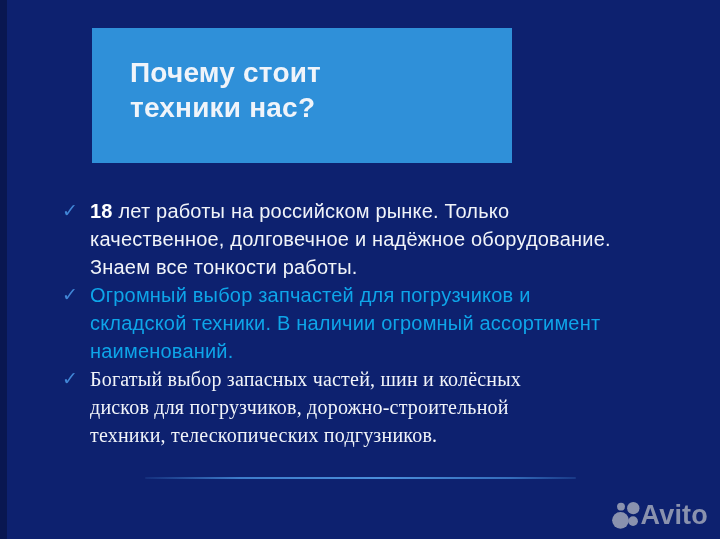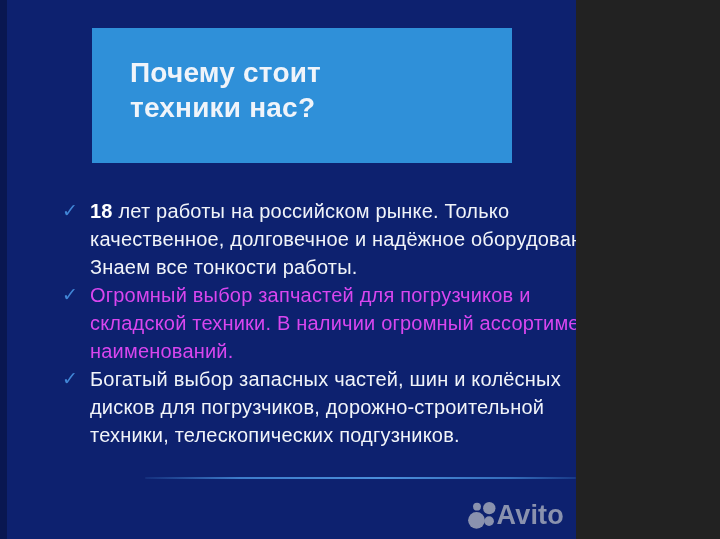--- a/index.html
+++ b/index.html
@@ -2,21 +2,21 @@
 <html><head>
 <meta charset="utf-8">
 <style>
   html, body {
     margin: 0;
     padding: 0;
     background: #222;
   }
   .slide {
     position: relative;
-    width: 576px;
+    width: 720px;
     height: 539px;
     overflow: hidden;
     font-family: "Liberation Sans", "DejaVu Sans", sans-serif;
     background: #0d216f;
   }
   .edge-strip {
     position: absolute;
     left: 0; top: 0; bottom: 0;
     width: 7px;
     background: rgba(5, 12, 45, 0.45);
@@ -122,25 +122,25 @@
     </div>
   </div>
 
   <ul class="bullets">
       <li class="bullet">
       <span class="check" style="color: rgb(65, 134, 214);">✓</span>
       <span class="bullet-text" style="color: rgb(241, 244, 249);"><strong>18</strong> лет работы на российском рынке. Только<br>качественное, долговечное и надёжное оборудование.<br>Знаем все тонкости работы.</span>
     </li>
       <li class="bullet">
       <span class="check" style="color: rgb(65, 134, 214);">✓</span>
-      <span class="bullet-text" style="color: #d946ef;">Огромный выбор запчастей для погрузчиков и<br>складской техники. В наличии огромный ассортимент<br>наименований.</span>
+      <span class="bullet-text" style="color: #0ea5e9;">Огромный выбор запчастей для погрузчиков и<br>складской техники. В наличии огромный ассортимент<br>наименований.</span>
     </li>
       <li class="bullet">
       <span class="check" style="color: rgb(65, 134, 214);">✓</span>
-      <span class="bullet-text" style="color: rgb(241, 244, 249);">Богатый выбор запасных частей, шин и колёсных<br>дисков для погрузчиков, дорожно-строительной<br>техники, телескопических подгузников.</span>
+      <span class="bullet-text" style="color: rgb(241, 244, 249); font-family: Liberation Serif, serif;">Богатый выбор запасных частей, шин и колёсных<br>дисков для погрузчиков, дорожно-строительной<br>техники, телескопических подгузников.</span>
     </li>
     </ul>
 
   <div class="divider"></div>
 
   <div class="brand" style="color: rgb(138, 146, 174);">
     <svg class="brand-icon" viewBox="0 0 30 30" aria-hidden="true">
       <circle cx="9.3" cy="5.8" r="4.1"></circle>
       <circle cx="22.0" cy="7.4" r="6.4"></circle>
       <circle cx="8.8" cy="20.0" r="8.7"></circle>

